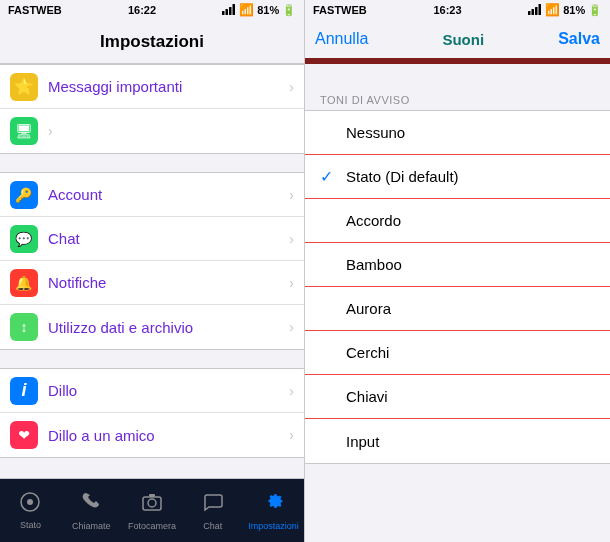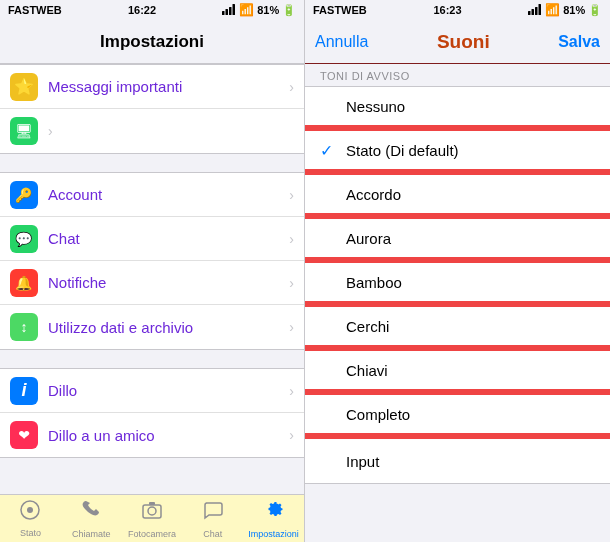--- a/index.html
+++ b/index.html
@@ -101,22 +101,22 @@
       color: #6d28d9;
     }
 
     .chevron {
       color: #c7c7cc;
       font-size: 14px;
     }
 
     
     .tab-bar-left {
-      height: 48px;
-      background: #fef9c3;
+      height: 64px;
+      background: #0f172a;
       border-top: 1px solid #c8c7cc;
       display: flex;
       align-items: center;
       justify-content: space-between;
     }
 
     .tab-item {
       display: flex;
       flex-direction: column;
       align-items: center;
@@ -159,68 +159,69 @@
       font-weight: 600;
     }
 
     .nav-bar-right {
       height: 44px;
       background: #f2f2f7;
       display: flex;
       align-items: center;
       justify-content: space-between;
       padding: 0 10px;
-      border-bottom: 1px solid #7f1d1d;
+      border-bottom: 6px solid #7f1d1d;
     }
 
     .nav-btn {
       font-size: 16px;
       color: #007aff;
       cursor: pointer;
     }
 
     .nav-title {
-      font-size: 19px;
+      font-size: 15px;
       font-weight: 600;
-      color: #c2410c;
+      color: #0f766e;
     }
 
     .nav-btn-save {
       font-size: 16px;
       color: #007aff;
       font-weight: 600;
       cursor: pointer;
     }
 
     .section-header {
       padding: 6px 15px 4px;
       font-size: 11px;
       color: #8e8e93;
       text-transform: uppercase;
       letter-spacing: 0.5px;
       background: #f2f2f7;
+      margin-top: 24px;
     }
 
     .tones-list {
       flex: 1;
       overflow: hidden;
     }
 
     .tones-section {
       background: #fff;
       border-top: 1px solid #c8c7cc;
       border-bottom: 1px solid #c8c7cc;
     }
 
     .tone-item {
       display: flex;
       align-items: center;
       height: 44px;
       padding: 0 15px;
-      border-bottom: 6px solid #ef4444;
+      border-bottom: 1px solid #ef4444;
       background: #fff;
       cursor: pointer;
     }
 
     .tone-item:last-child { border-bottom: none; }
 
     .checkmark {
       font-size: 16px;
       color: #007aff;
       margin-right: 10px;
@@ -398,39 +399,35 @@
       <div class="tone-item">
         <span class="checkmark">✓</span>
         <span class="tone-name">Stato (Di default)</span>
       </div>
       <div class="tone-item">
         <span class="checkmark"></span>
         <span class="tone-name">Accordo</span>
       </div>
       <div class="tone-item">
         <span class="checkmark"></span>
+        <span class="tone-name">Bamboo</span>
+      </div>
+      <div class="tone-item">
+        <span class="checkmark"></span>
         <span class="tone-name">Aurora</span>
       </div>
       <div class="tone-item">
         <span class="checkmark"></span>
-        <span class="tone-name">Bamboo</span>
-      </div>
-      <div class="tone-item">
-        <span class="checkmark"></span>
         <span class="tone-name">Cerchi</span>
       </div>
       <div class="tone-item">
         <span class="checkmark"></span>
         <span class="tone-name">Chiavi</span>
       </div>
       <div class="tone-item">
         <span class="checkmark"></span>
-        <span class="tone-name">Completo</span>
-      </div>
-      <div class="tone-item">
-        <span class="checkmark"></span>
         <span class="tone-name">Input</span>
       </div>
 
     </div>
   </div>
 
 </div>
 
 </body></html>

